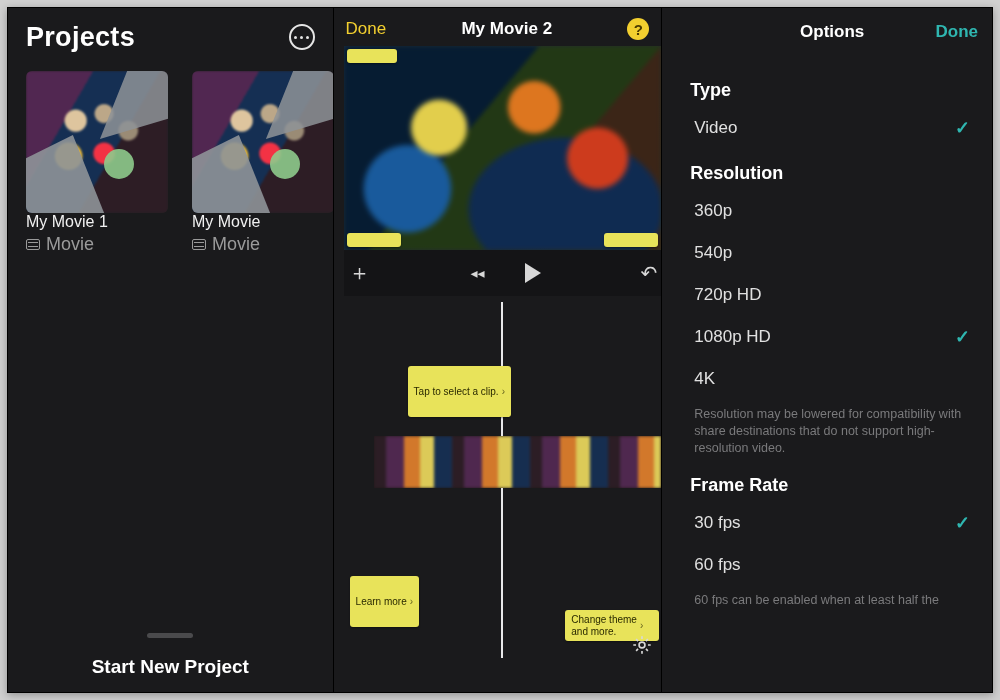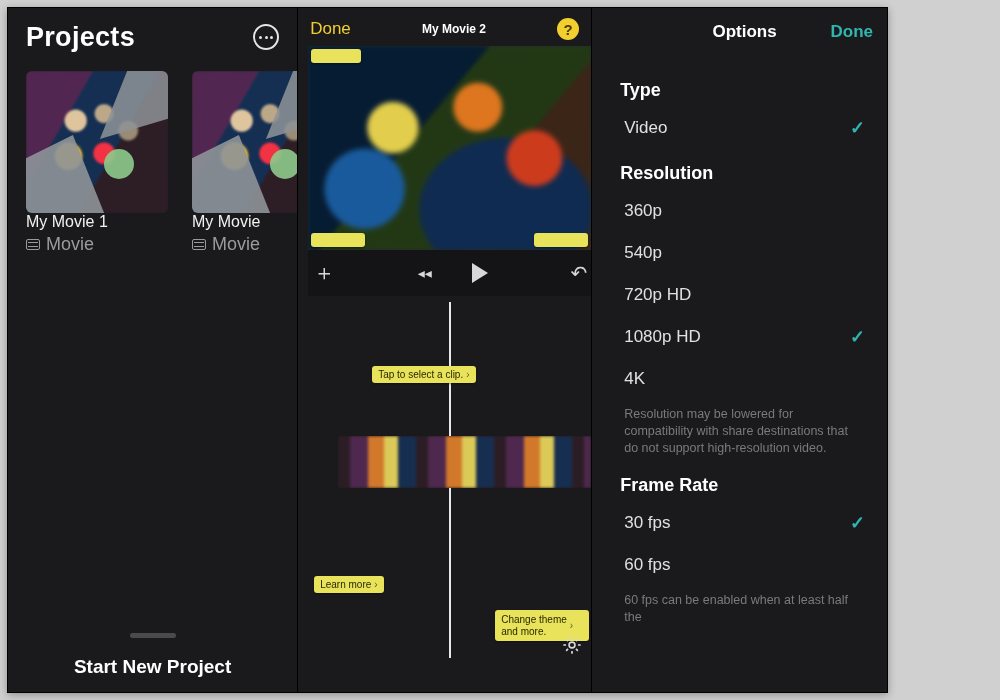--- a/index.html
+++ b/index.html
@@ -4,21 +4,21 @@
 <style>
   * { box-sizing: border-box; margin: 0; padding: 0; }
   body {
     font-family: -apple-system, BlinkMacSystemFont, "Helvetica Neue", Arial, sans-serif;
     background: #d0d0d0;
     width: 1000px;
     height: 700px;
     overflow: hidden;
   }
   .frame {
-    width: 881px;
+    width: 986px;
     height: 686px;
     margin: 7px;
     background: #1a1a1c;
     display: flex;
     border: 1px solid #000;
     box-shadow: 0 2px 8px rgba(0,0,0,0.3);
     gap: 10px;
   }
   .panel {
     position: relative;
@@ -108,21 +108,21 @@
   .start-new {
     color:#fff; font-size:19px; font-weight:600;
   }
 
   
   .p2-top {
     display:flex; align-items:center; justify-content:space-between;
     padding: 10px 10px 6px 0;
   }
   .done-left { color:#f2cf2f; font-size:17px; font-weight:500; padding-left:2px;}
-  .p2-title { color:#fff; font-size:12px; font-weight:600; }
+  .p2-title { color:#fff; font-size:17px; font-weight:600; }
   .help-icon {
     width:22px; height:22px; border-radius:50%; background:#f2cf2f;
     color:#4a3a00; font-weight:700; font-size:15px;
     display:flex; align-items:center; justify-content:center; margin-right:2px;
   }
   .preview {
     position:relative; width:100%; height:204px;
     background: linear-gradient(120deg,#1a2a3a,#2a2e1e);
     overflow:hidden;
   }
@@ -132,21 +132,21 @@
       radial-gradient(circle at 30% 40%, #d8c96a 0 10%, transparent 12%),
       radial-gradient(circle at 60% 30%, #c57a3a 0 10%, transparent 12%),
       radial-gradient(circle at 80% 55%, #b0452f 0 10%, transparent 12%),
       radial-gradient(circle at 20% 70%, #2a5a8a 0 14%, transparent 16%),
       radial-gradient(ellipse at 70% 80%, #1a2e4a 0 30%, transparent 32%),
       linear-gradient(130deg,#102030 0 40%, #2a3a20 40% 65%, #3a2a20 65%);
     filter: blur(2px) saturate(1.3) contrast(1.05);
   }
   .tip {
     position:absolute; background:#e8e35a; color:#2a2a00;
-    font-size:10px; padding:3px 6px; border-radius:3px;
+    font-size:10px; padding:20px 6px; border-radius:3px;
     box-shadow:0 1px 2px rgba(0,0,0,0.4);
     display:flex; align-items:center; gap:3px;
   }
   .tip .chev { font-size:10px; opacity:0.7;}
   .tip-tl { top:3px; left:3px; width:50px; height:14px; padding:2px 4px;}
   .tip-bl { bottom:3px; left:3px; width:54px; height:14px; padding:2px 4px;}
   .tip-br { bottom:3px; right:3px; width:54px; height:14px; padding:2px 4px;}
 
   .transport {
     position:relative;

